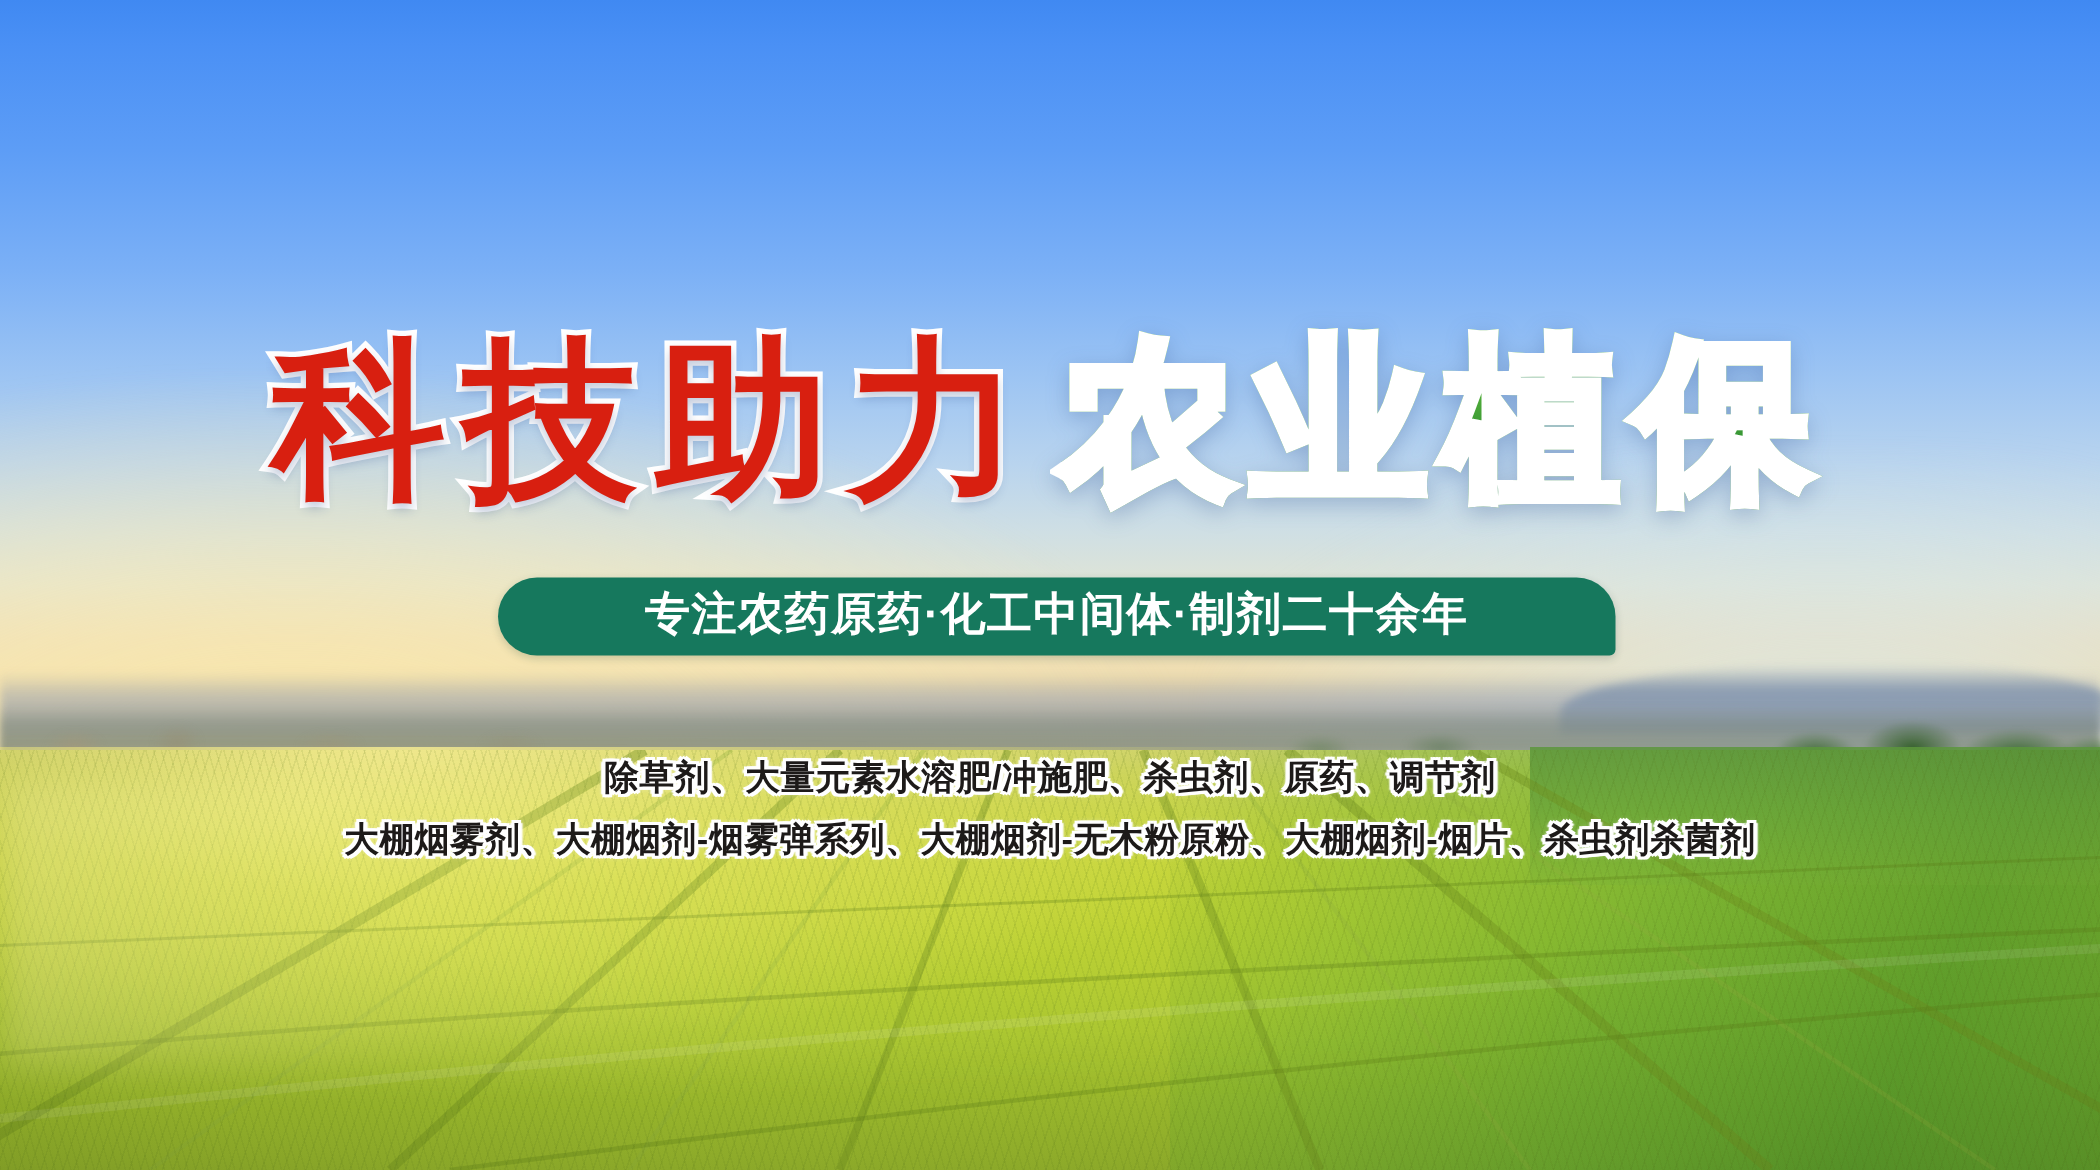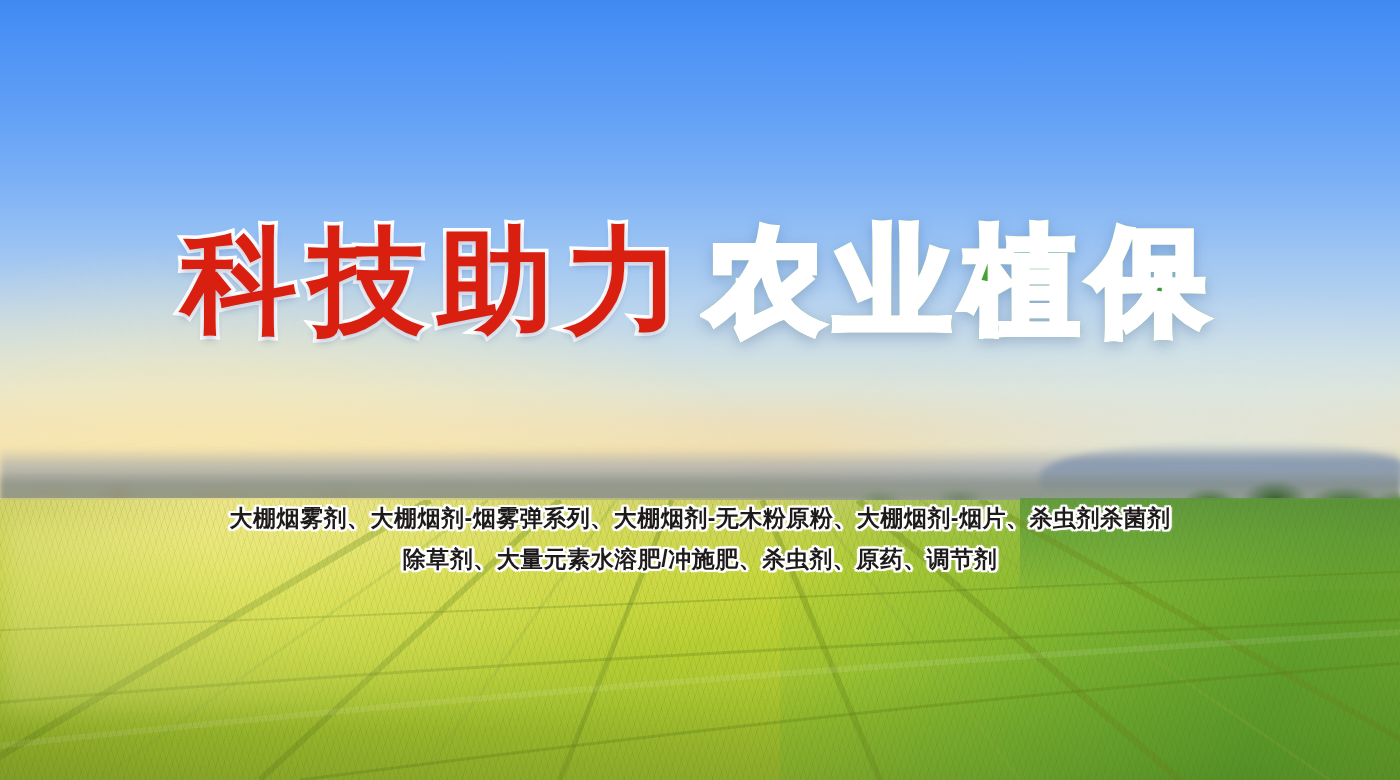--- a/index.html
+++ b/index.html
@@ -374,19 +374,22 @@
 
   <div class="field-texture"></div>
   <div class="field-texture2"></div>
   <div class="field-sheen"></div>
   <div class="field-vignette"></div>
 
   <div class="headline">
     <span class="part red">科技助力</span><span class="gap"></span><span class="part green">农业植保</span>
   </div>
 
+  <div class="pill">
+    <span class="pill-text">专注农药原药·化工中间体·制剂二十余年</span>
+  </div>
 
   <div class="products">
+    <div class="product-line">除草剂、大量元素水溶肥/冲施肥、杀虫剂、原药、调节剂</div>
     <div class="product-line">大棚烟雾剂、大棚烟剂-烟雾弹系列、大棚烟剂-无木粉原粉、大棚烟剂-烟片、杀虫剂杀菌剂</div>
-    <div class="product-line">除草剂、大量元素水溶肥/冲施肥、杀虫剂、原药、调节剂</div>
   </div>
 
 </div>
 
 </body></html>

